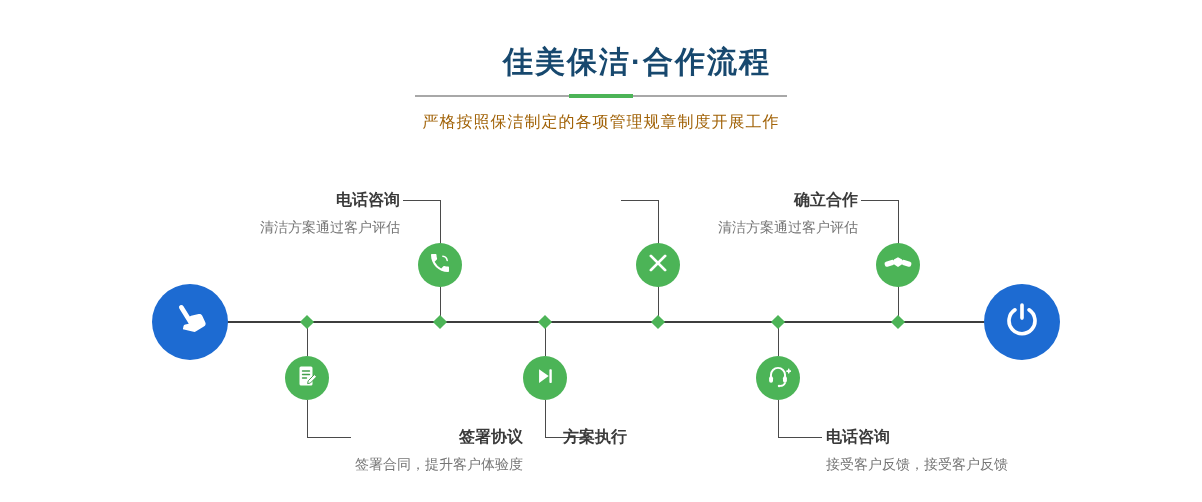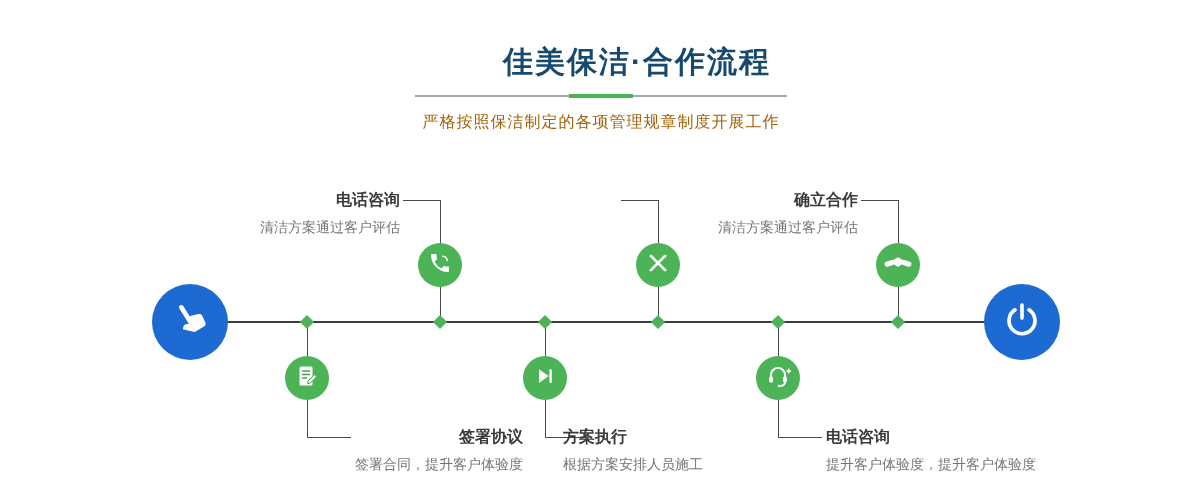--- a/index.html
+++ b/index.html
@@ -208,20 +208,19 @@
     <div class="step-title">确立合作</div>
     <div class="step-desc">清洁方案通过客户评估</div>
   </div>
 
   <div class="label bottom l1">
     <div class="step-title">签署协议</div>
     <div class="step-desc">签署合同，提升客户体验度</div>
   </div>
   <div class="label bottom l2">
     <div class="step-title">方案执行</div>
-    <div class="step-desc">根据方案安排人员施工</div>
   </div>
   <div class="label bottom l3">
     <div class="step-title">电话咨询</div>
-    <div class="step-desc">提升客户体验度，提升客户体验度</div>
+    <div class="step-desc">接受客户反馈，接受客户反馈</div>
   </div>
 
 </div>
 
 </body></html>

